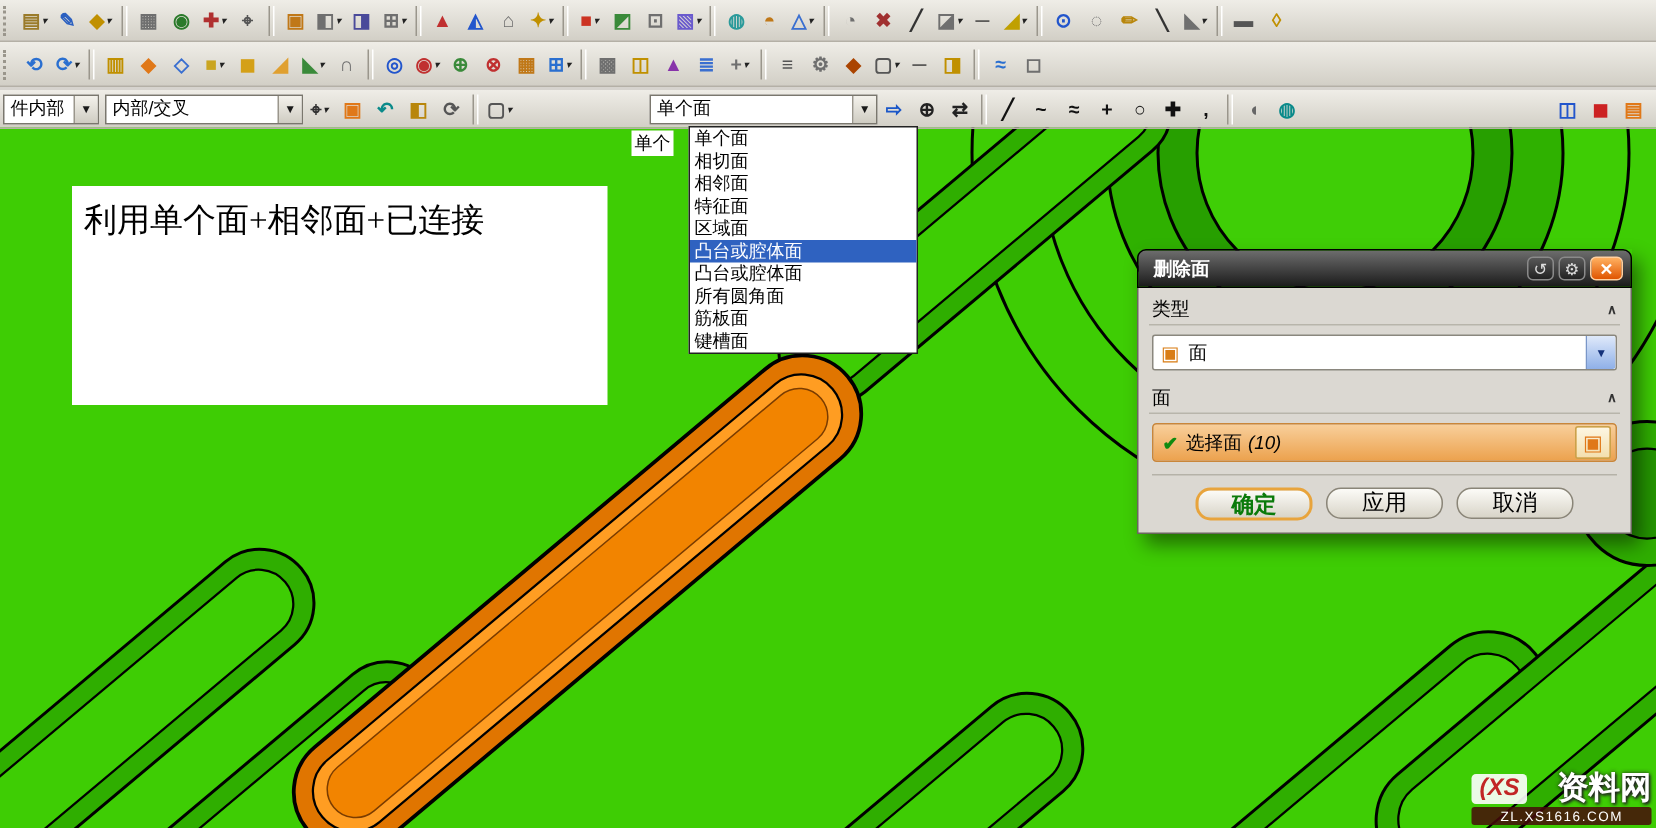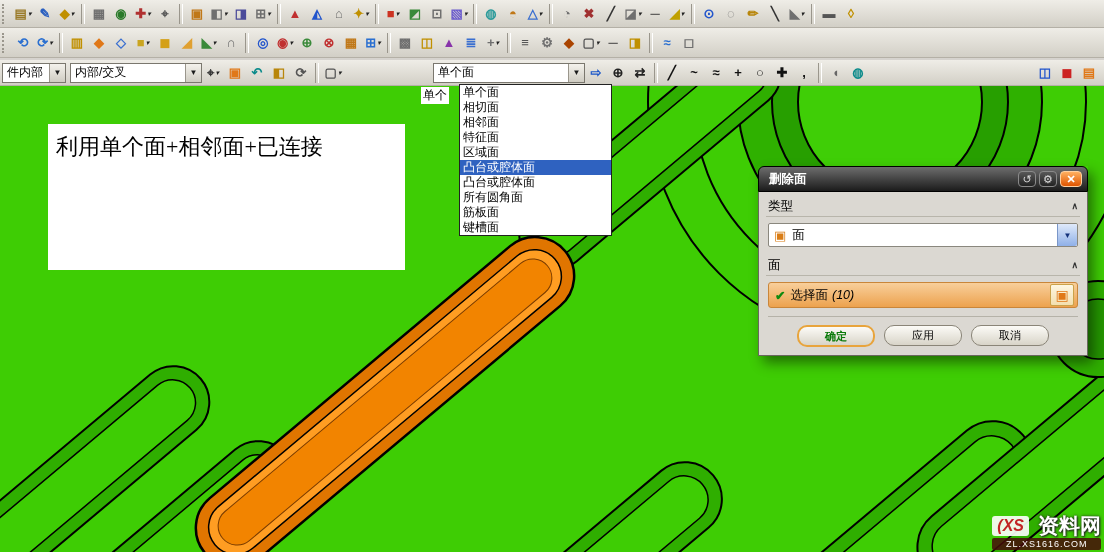--- a/index.html
+++ b/index.html
@@ -67,27 +67,27 @@
   .selrow{display:flex;align-items:center;height:26px;margin:6px 2px 8px;
     background:linear-gradient(#f8cf9b,#eca24e);border:1px solid #c9863a;border-radius:3px;
     padding:0 3px 0 6px;box-sizing:border-box}
   .chk{color:#0f8a0f;font-weight:bold;margin-right:5px}
   .selrow i{font-style:italic;margin-left:4px}
   .selbtn{margin-left:auto;width:24px;height:22px;display:flex;align-items:center;justify-content:center;
     background:linear-gradient(#fdf6e2,#f3dfae);border:1px solid #caa24a;border-radius:2px;
     color:#e07818;font-size:14px;box-sizing:border-box}
   .dlg-sep{height:1px;background:#b5b2a8;margin:8px 2px 0}
   .dlg-buttons{display:flex;justify-content:center;gap:9px;margin-top:8px}
-  .dlg-buttons button{width:78px;height:21px;font-size:11px;font-family:Liberation Serif, serif;
+  .dlg-buttons button{width:78px;height:21px;font-size:15px;font-family:Liberation Serif, serif;
     background:linear-gradient(#fcfbf7,#d8d4c8);border:1px solid #8a8578;border-radius:10px;color:#000;padding:0}
   .dlg-buttons button.ok{color:#0a7a0a;border:2px solid #e8a43c;font-weight:bold;height:22px}
 
   
   .wm{position:absolute;right:3px;bottom:2px;z-index:7;text-align:center}
-  .wm-top{display:flex;align-items:flex-end;gap:9px;justify-content:flex-end}
+  .wm-top{display:flex;align-items:flex-end;gap:20px;justify-content:flex-end}
   .wm-logo{background:rgba(255,255,255,.9);color:#c22525;font-weight:bold;font-style:italic;
     font-size:16px;padding:1px 5px;border-radius:3px;line-height:1.1}
   .wm-name{color:#fff;font-size:21px;font-weight:bold;text-shadow:1px 1px 2px #222,0 0 3px #222;line-height:1}
   .wm-bar{margin-top:2px;background:rgba(70,10,10,.85);color:#fff;font-size:9px;
     letter-spacing:1px;padding:1px 4px;border-radius:2px}
 </style>
 </head>
 <body>
 
 <div class="stage">

